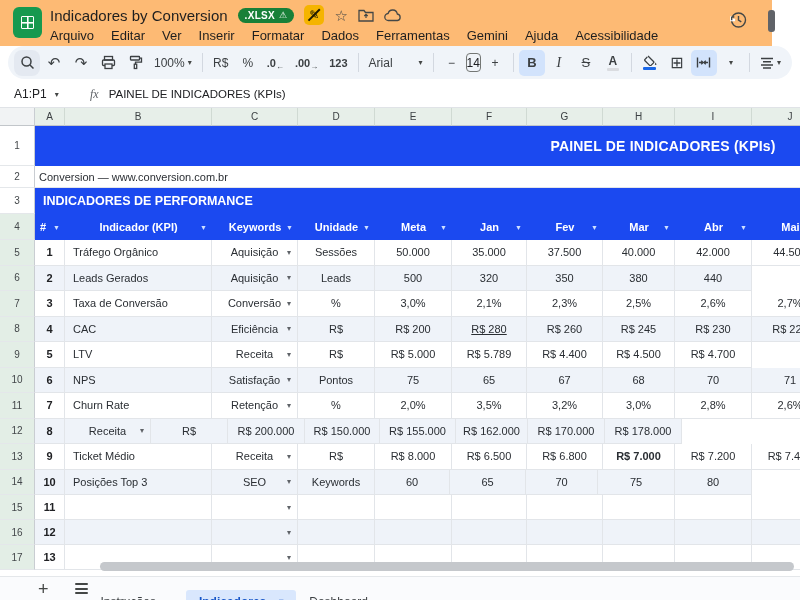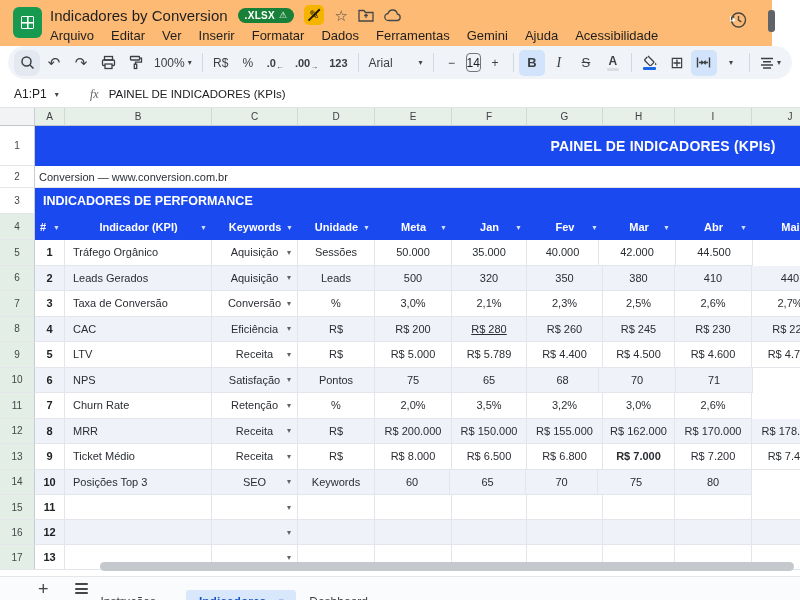--- a/index.html
+++ b/index.html
@@ -335,35 +335,35 @@
           </div>
         </div>
         <div class="g-row" style="height: 25.5px;">
           <div class="gutter green" style="width: 35px;">5</div>
           <div class="cell boldnum" style="width: 30px;">1</div>
           <div class="cell left" style="width: 147px; text-align: center;">Tráfego Orgânico</div>
           <div class="cell" style="width: 86px;">Aquisição<div class="dd-caret">▾</div></div>
           <div class="cell" style="width: 77px;">Sessões</div>
           <div class="cell" style="width: 77px;">50.000</div>
           <div class="cell" style="width: 75px;">35.000</div>
+          <div class="cell" style="width: 76px;">37.500</div>
           <div class="cell" style="width: 72px;">40.000</div>
           <div class="cell" style="width: 77px;">42.000</div>
           <div class="cell" style="width: 77px;">44.500</div>
         </div>
         <div class="g-row" style="height: 25.5px;">
           <div class="gutter green" style="width: 35px;">6</div>
           <div class="cell boldnum band" style="width: 30px;">2</div>
           <div class="cell left band" style="width: 147px;">Leads Gerados</div>
           <div class="cell band" style="width: 86px;">Aquisição<div class="dd-caret">▾</div></div>
           <div class="cell band" style="width: 77px;">Leads</div>
           <div class="cell band" style="width: 77px;">500</div>
           <div class="cell band" style="width: 75px;">320</div>
           <div class="cell band" style="width: 76px;">350</div>
           <div class="cell band" style="width: 72px;">380</div>
-          <div class="cell band" style="width: 77px;">410</div>
           <div class="cell band" style="width: 77px;">440</div>
         </div>
         <div class="g-row" style="height: 25.5px;">
           <div class="gutter green" style="width: 35px;">7</div>
           <div class="cell boldnum" style="width: 30px;">3</div>
           <div class="cell left" style="width: 147px;">Taxa de Conversão</div>
           <div class="cell" style="width: 86px;">Conversão<div class="dd-caret">▾</div></div>
           <div class="cell" style="width: 77px;">%</div>
           <div class="cell" style="width: 77px;">3,0%</div>
           <div class="cell" style="width: 75px;">2,1%</div>
@@ -388,51 +388,51 @@
         <div class="g-row" style="height: 25.5px;">
           <div class="gutter green" style="width: 35px;">9</div>
           <div class="cell boldnum" style="width: 30px;">5</div>
           <div class="cell left" style="width: 147px;">LTV</div>
           <div class="cell" style="width: 86px;">Receita<div class="dd-caret">▾</div></div>
           <div class="cell" style="width: 77px;">R$</div>
           <div class="cell" style="width: 77px;">R$ 5.000</div>
           <div class="cell" style="width: 75px;">R$ 5.789</div>
           <div class="cell" style="width: 76px;">R$ 4.400</div>
           <div class="cell" style="width: 72px; text-align: center;">R$ 4.500</div>
-          <div class="cell" style="width: 77px;">R$ 4.600</div>
           <div class="cell" style="width: 77px;">R$ 4.700</div>
         </div>
         <div class="g-row" style="height: 25.5px;">
           <div class="gutter green" style="width: 35px;">10</div>
           <div class="cell boldnum band" style="width: 30px;">6</div>
           <div class="cell left band" style="width: 147px;">NPS</div>
           <div class="cell band" style="width: 86px;">Satisfação<div class="dd-caret">▾</div></div>
           <div class="cell band" style="width: 77px;">Pontos</div>
           <div class="cell band" style="width: 77px;">75</div>
           <div class="cell band" style="width: 75px;">65</div>
+          <div class="cell band" style="width: 76px;">67</div>
           <div class="cell band" style="width: 72px;">68</div>
           <div class="cell band" style="width: 77px;">70</div>
           <div class="cell band" style="width: 77px;">71</div>
         </div>
         <div class="g-row" style="height: 25.5px;">
           <div class="gutter green" style="width: 35px;">11</div>
           <div class="cell boldnum" style="width: 30px;">7</div>
           <div class="cell left" style="width: 147px;">Churn Rate</div>
           <div class="cell" style="width: 86px;">Retenção<div class="dd-caret">▾</div></div>
           <div class="cell" style="width: 77px;">%</div>
           <div class="cell" style="width: 77px;">2,0%</div>
           <div class="cell" style="width: 75px;">3,5%</div>
           <div class="cell" style="width: 76px;">3,2%</div>
           <div class="cell" style="width: 72px;">3,0%</div>
+          <div class="cell" style="width: 77px;">2,8%</div>
           <div class="cell" style="width: 77px;">2,6%</div>
         </div>
         <div class="g-row" style="height: 25.5px;">
           <div class="gutter green" style="width: 35px;">12</div>
           <div class="cell boldnum band" style="width: 30px;">8</div>
-          <div class="cell left band" style="width: 147px;">MRR</div>
           <div class="cell band" style="width: 86px;">Receita<div class="dd-caret">▾</div></div>
           <div class="cell band" style="width: 77px;">R$</div>
           <div class="cell band" style="width: 77px; text-align: center;">R$ 200.000</div>
           <div class="cell band" style="width: 75px;">R$ 150.000</div>
           <div class="cell band" style="width: 76px;">R$ 155.000</div>
           <div class="cell band" style="width: 72px;">R$ 162.000</div>
           <div class="cell band" style="width: 77px;">R$ 170.000</div>
           <div class="cell band" style="width: 77px;">R$ 178.000</div>
         </div>
         <div class="g-row" style="height: 25.5px;">

